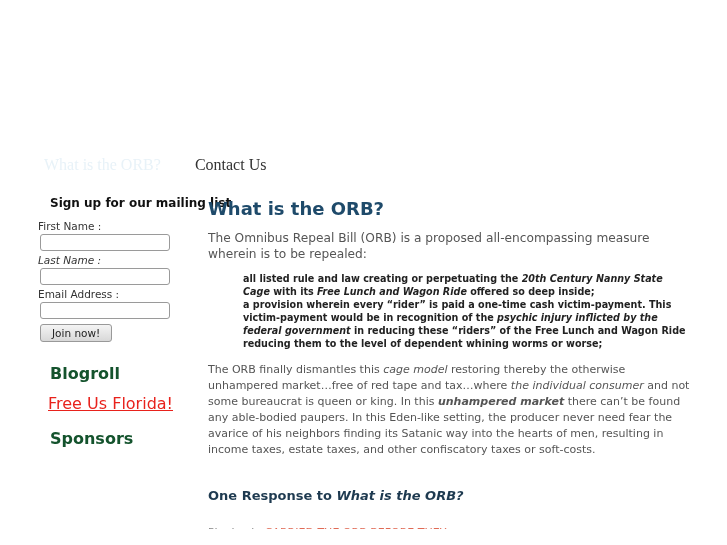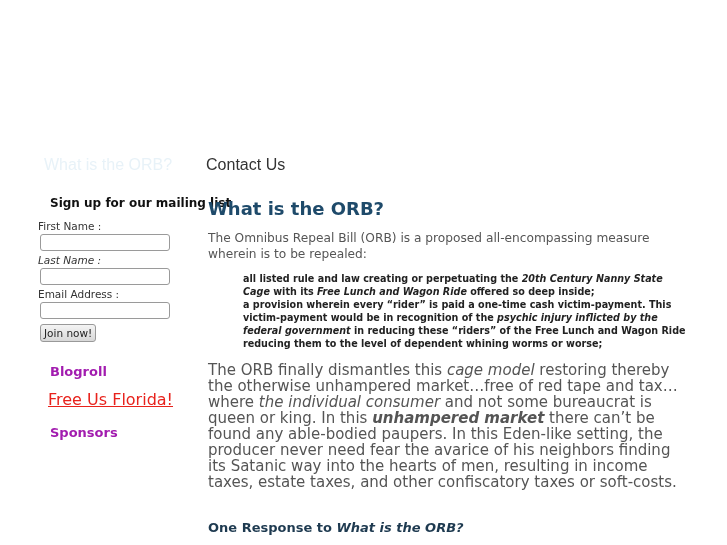--- a/index.html
+++ b/index.html
@@ -1,33 +1,33 @@
 <!DOCTYPE html>
 <html><head>
   <meta charset="utf-8">
   <style>
     html, body { margin:0; padding:0; }
     body { width:727px; height:545px; overflow:hidden; background:#ffffff; position:relative; font-family:"DejaVu Sans", sans-serif; }
-    .nav { position:absolute; top:156px; left:44px; display:flex; gap:34px; font-family:Liberation Sans, sans-serif; font-size:16px; }
+    .nav { position:absolute; top:156px; left:44px; display:flex; gap:34px; font-family:Liberation Serif, serif; font-size:16px; }
     .nav a { text-decoration:none; white-space:nowrap; }
     .nav .active { color:#e8f2f8; }
     .nav .normal { color:#333333; }
     .sidebar { position:absolute; top:196px; left:38px; width:170px; font-size:11px; color:#333; }
     .sb-title { font-weight:bold; font-size:12px; color:#111; margin-left:12px; white-space:nowrap; }
     .lbl { display:block; margin-top:7px; color:#333; font-size:10.5px; }
     .inp { display:block; width:124px; height:13px; margin-top:2px; margin-left:2px; border:1px solid #9a9a9a; border-radius:3px; background:#fff; }
-    .btn { margin-top:5px; margin-left:2px; padding:2px 3px; font-size:10.5px; font-family:"DejaVu Sans", sans-serif; border:1px solid #999; border-radius:3px; background:linear-gradient(#f4f4f4,#d8d8d8); color:#222; }
-    .widget-title { font-weight:bold; font-size:13px; color:#a21caf; margin-left:12px; margin-top:22px; }
+    .btn { margin-top:5px; margin-left:2px; padding:2px 11px; font-size:10.5px; font-family:"DejaVu Sans", sans-serif; border:1px solid #999; border-radius:3px; background:linear-gradient(#f4f4f4,#d8d8d8); color:#222; }
+    .widget-title { font-weight:bold; font-size:16px; color:#14532d; margin-left:12px; margin-top:22px; }
     .wlink { display:block; margin-left:10px; margin-top:11px; color:#e8221c; font-size:16px; text-decoration:underline; }
     .main { position:absolute; top:198px; left:208px; width:482px; color:#444; }
     h1 { margin:0; font-size:18px; color:#1e4a6a; font-weight:bold; }
     .intro { margin:11px 0 0 0; font-size:12.2px; line-height:16px; color:#555; }
     .quote { margin:10px 0 0 35px; font-size:9.6px; line-height:13.1px; color:#222; }
     .quote p { margin:0;font-weight:bold; }
-    .para2 { margin:11px 0 0 0; font-size:15px; line-height:16px; color:#555; }
+    .para2 { margin:11px 0 0 0; font-size:11px; line-height:16px; color:#555; }
     h3 { margin:30px 0 0 0; font-size:13px; color:#1e3a50; font-weight:bold; }
     .pingback { margin-top:21px; font-size:11px; color:#888; white-space:nowrap; height:5px; overflow:hidden; line-height:18px; }
     .pingback a { color:#e06a55; text-decoration:none; }
   </style>
 </head>
 <body>
 
 <nav class="nav">
   <a href="#" class="active">What is the ORB?</a>
   <a href="#" class="normal">Contact Us</a>

